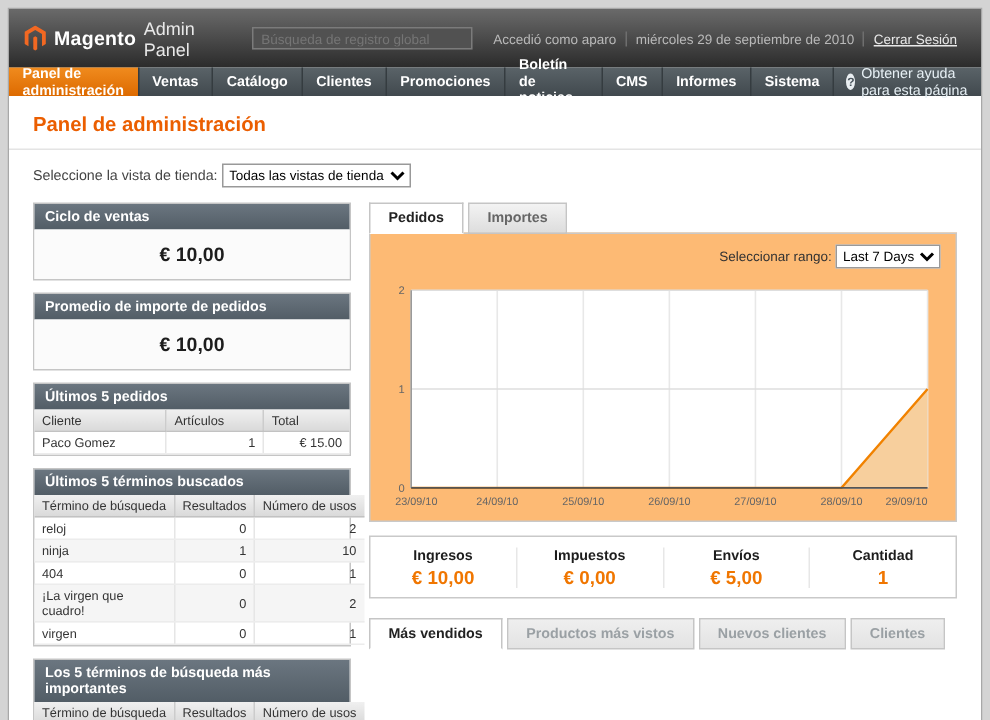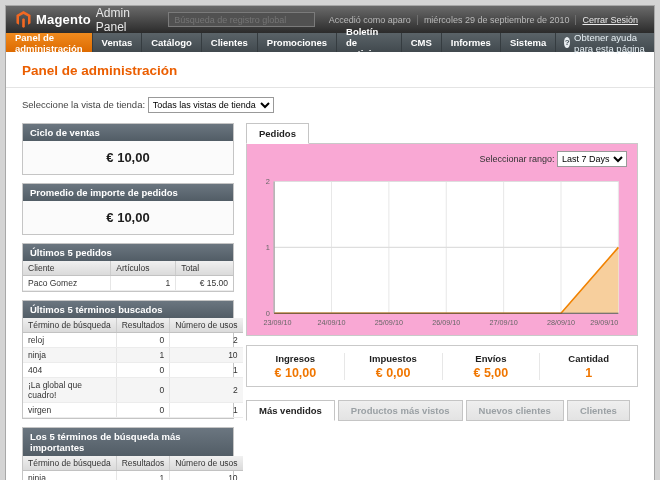--- a/index.html
+++ b/index.html
@@ -8,21 +8,21 @@
     background:#d4d4d4;
     font-family:"Liberation Sans", sans-serif;
     font-size:10px;
     color:#2f2f2f;
     width:660px;
   }
   .page { margin:5px; border:1px solid #a8a8a8; background:#fff; min-height:468px; }
 
   
   .hdr {
-    height:27px; background:linear-gradient(#6a6a6a,#2b2b2b);
+    height:39px; background:linear-gradient(#6a6a6a,#2b2b2b);
     display:flex; align-items:center; justify-content:space-between;
     padding:0 10px; gap:8px;
   }
   .logo { display:flex; align-items:center; gap:5px; }
   .logo svg { display:block; }
   .logo-main { color:#fff; font-weight:bold; font-size:13px; letter-spacing:.2px; }
   .logo-sub  { color:#e8e8e8; font-size:12px; }
   .global-search {
     width:150px; height:15px; background:#515151; border:1px solid #7b7b7b;
     color:#cfcfcf; font-size:9px; padding:1px 5px; font-family:inherit;
@@ -91,21 +91,21 @@
   
   .tabs-row { display:flex; gap:3px; position:relative; z-index:1; }
   .tab {
     padding:4px 12px; border:1px solid #c5c5c5; font-size:9.5px; font-weight:bold;
     background:linear-gradient(#f3f3f3,#dddddd); color:#666; cursor:pointer;
   }
   .tab.active { background:#fff; color:#222; border-bottom-color:#fff; }
   .tab.disabled { color:#9aa0a4; background:linear-gradient(#efefef,#e3e3e3); }
 
   
-  .chart-panel { border:1px solid #c9c9c9; background:#f9a8d4; padding:5px 8px 3px; margin-top:-1px; }
+  .chart-panel { border:1px solid #c9c9c9; background:#fdba74; padding:5px 8px 3px; margin-top:-1px; }
   .range-row { text-align:right; font-size:9px; color:#333; padding:2px 2px 6px; }
   .chart-wrap svg { display:block; width:100%; height:auto; }
   svg text { font-family:"Liberation Sans", sans-serif; }
 
   
   .stats-row { margin-top:9px; border:1px solid #c9c9c9; display:flex; background:#fff; padding:7px 0 6px; }
   .stat { flex:1; text-align:center; border-left:1px solid #e7e7e7; }
   .stat:first-child { border-left:none; }
   .stat-label { font-weight:bold; font-size:9.5px; color:#1d1d1d; margin-bottom:2px; }
   .stat-value { color:#f07600; font-weight:bold; font-size:12.5px; }
@@ -221,21 +221,21 @@
               <td>ninja</td>
               <td class="num">1</td>
               <td class="num">10</td>
             </tr>
             <tr>
               <td>404</td>
               <td class="num">0</td>
               <td class="num">1</td>
             </tr>
             <tr>
-              <td>¡La global que cuadro!</td>
+              <td>¡La virgen que cuadro!</td>
               <td class="num">0</td>
               <td class="num">2</td>
             </tr>
             <tr>
               <td>virgen</td>
               <td class="num">0</td>
               <td class="num">1</td>
             </tr>
           </tbody>
         </table>
@@ -266,20 +266,21 @@
           </tbody>
         </table>
       </div>
 
     </div>
 
     <div class="col-right">
 
       <div class="tabs-row">
         <div class="tab active">Pedidos</div>
+        <div class="tab">Importes</div>
       </div>
 
       <div class="chart-panel">
         <div class="range-row">
           <span>Seleccionar rango:</span>
           <select>
             <option>Last 7 Days</option>
           </select>
         </div>
         <div class="chart-wrap">

